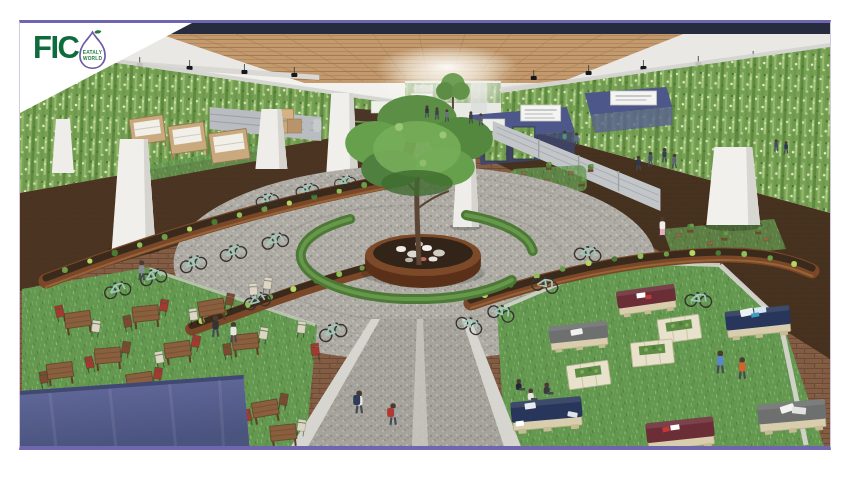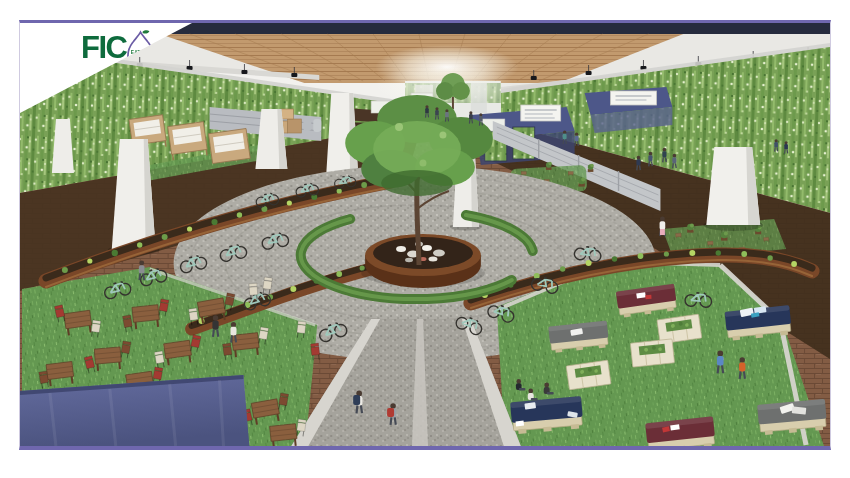--- a/index.html
+++ b/index.html
@@ -5,21 +5,21 @@
   html,body{margin:0;padding:0;background:#ffffff;}
   .stage{position:relative;width:850px;height:478px;background:#ffffff;overflow:hidden;
          font-family:"Liberation Sans", sans-serif;}
   .frame{position:absolute;left:19px;top:20px;width:812px;height:430px;box-sizing:border-box;
          border-top:3px solid #6f67ae;border-bottom:4px solid #6f67ae;
          border-left:1px solid #cfcae0;border-right:1px solid #cfcae0;
          background:#efefec;overflow:hidden;}
   .frame svg.scene{display:block;width:100%;height:100%;}
   .logo-corner{position:absolute;left:0;top:0;width:172px;height:90px;background:#ffffff;
                -webkit-clip-path:polygon(0 0,100% 0,0 100%);clip-path:polygon(0 0,100% 0,0 100%);}
-  .logo-row{position:absolute;left:13px;top:9px;display:flex;align-items:flex-start;margin-left:48px;}
+  .logo-row{position:absolute;left:13px;top:9px;display:flex;align-items:flex-start;}
   .logo-text{font-weight:bold;font-size:31px;line-height:31px;letter-spacing:-1.5px;color:#0e6b3d;}
   .bulb{width:37px;height:44px;margin-left:-4px;margin-top:-3px;}
   .bulb text{font-family:"Liberation Sans",sans-serif;font-size:4.6px;font-weight:bold;
              fill:#1f7a3c;text-anchor:middle;letter-spacing:.2px;}
 </style>
 </head>
 <body>
 
 <div class="stage">
   <div class="frame">

